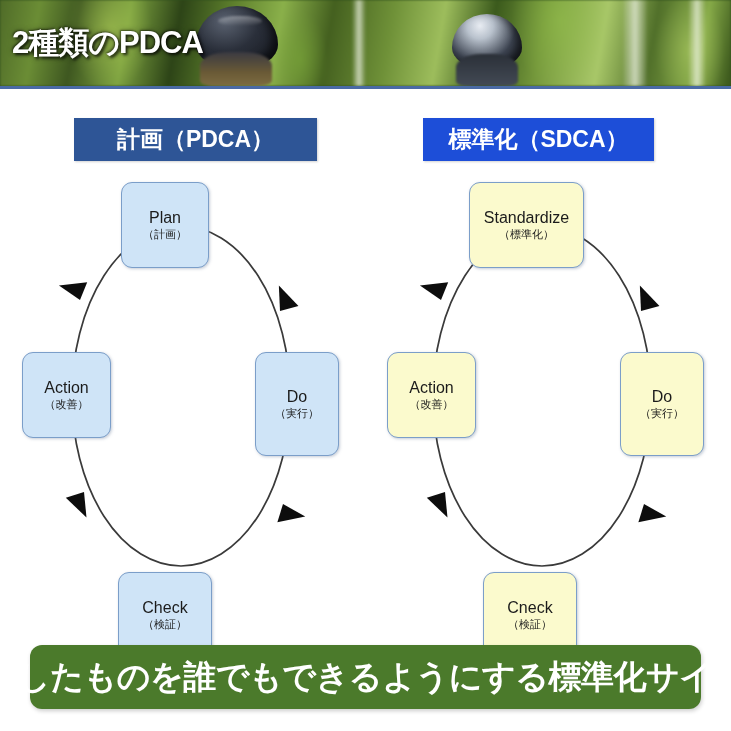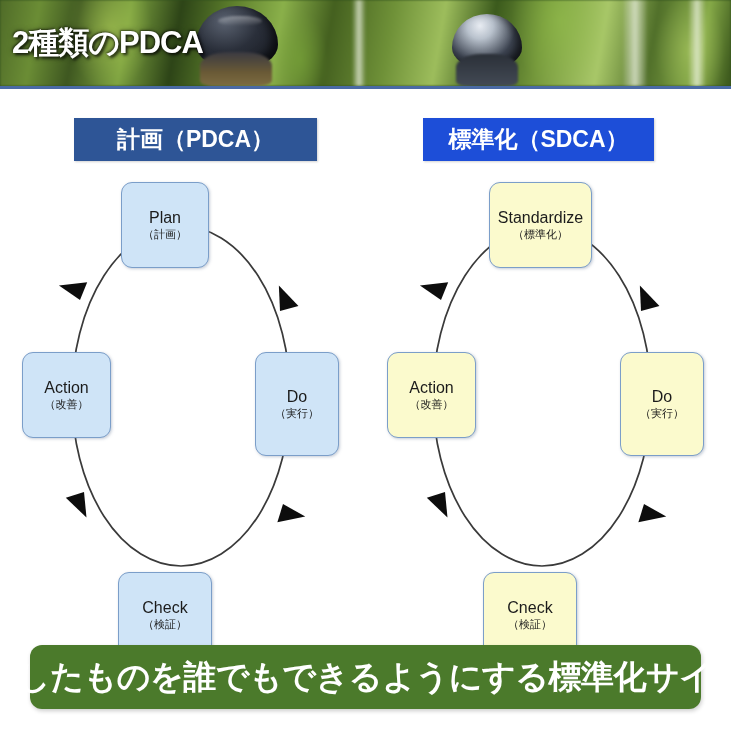--- a/index.html
+++ b/index.html
@@ -144,21 +144,21 @@
     box-shadow: 1px 1px 3px rgba(90,110,140,.35);
     text-align: center;
   }
   .node .en { font-size: 16px; }
   .node .jp { font-size: 11px; }
   .node-blue   { background: #cfe4f7; }
   .node-yellow { background: #fbfacd; }
 
   
   .n-top    { left: 121px; top: 10px;  width: 88px;  height: 86px; }
-  .n-top-w  { left: 124px; top: 10px;  width: 103px; height: 86px; }
+  .n-top-w  { left: 104px; top: 10px;  width: 115px; height: 86px; }
   .n-right  { left: 255px; top: 180px; width: 84px;  height: 104px; }
   .n-left   { left: 22px;  top: 180px; width: 89px;  height: 86px; }
   .n-bottom { left: 118px; top: 352px; width: 94px;  height: 86px; margin-top: 48px; }
 
   
   .footer-banner {
     position: absolute;
     left: 30px;
     top: 645px;
     width: 671px;

